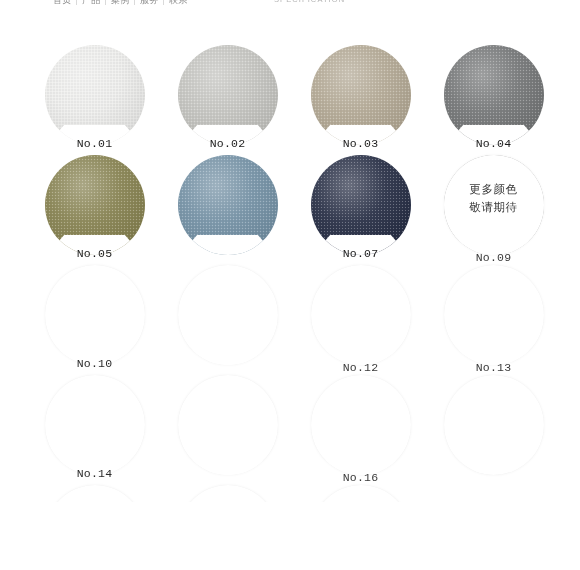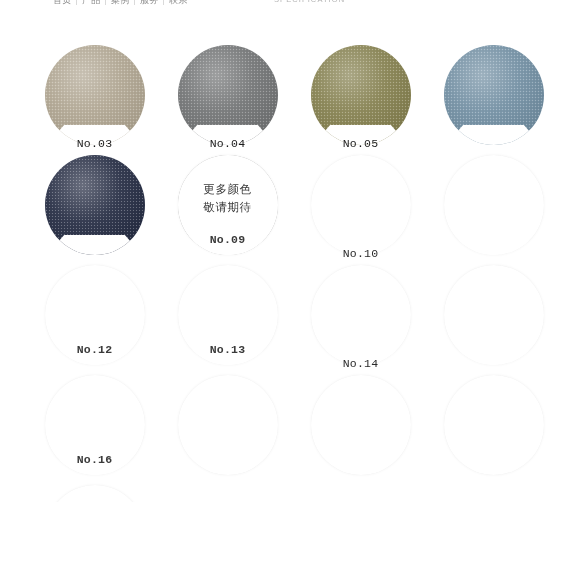--- a/index.html
+++ b/index.html
@@ -160,23 +160,22 @@
     font-family: "Liberation Mono", monospace;
     font-size: 11.5px;
     letter-spacing: 0.2px;
     color: #1d1d1d;
     z-index: 4;
   }
   .cell.empty .label { color: #2b2b2b; }
 
   
   .cell.label-below .label {
-    bottom: 19px;
+    bottom: 1px;
     color: #3a3a3a;
-    font-weight: bold;
   }
 
   
   .coming {
     position: absolute;
     left: 0;
     top: 26px;
     width: 100%;
     text-align: center;
     font-family: "DejaVu Sans", sans-serif;
@@ -203,20 +202,40 @@
         <a class="nav-item" href="#">服务</a>
         <span class="nav-sep">|</span>
         <a class="nav-item" href="#">联系</a>
       </div>
     <div class="spec-label">SPECIFICATION</div>
   </div>
 
   <div class="grid">
       <div class="cell">
         <div class="disc-wrap">
+          <div class="disc" style="background: rgb(237, 237, 235);">
+            <div class="tex"></div>
+            <div class="shade"></div>
+            <div class="notch"></div>
+          </div>
+        </div>
+        <div class="label">No.01</div>
+      </div>
+      <div class="cell">
+        <div class="disc-wrap">
+          <div class="disc" style="background: rgb(198, 198, 194);">
+            <div class="tex"></div>
+            <div class="shade"></div>
+            <div class="notch"></div>
+          </div>
+        </div>
+        <div class="label">No.02</div>
+      </div>
+      <div class="cell">
+        <div class="disc-wrap">
           <div class="disc" style="background: rgb(181, 171, 151);">
             <div class="tex"></div>
             <div class="shade"></div>
             <div class="notch"></div>
           </div>
         </div>
         <div class="label">No.03</div>
       </div>
       <div class="cell">
         <div class="disc-wrap">
@@ -248,20 +267,21 @@
         </div>
       </div>
       <div class="cell">
         <div class="disc-wrap">
           <div class="disc" style="background: rgb(42, 49, 72);">
             <div class="tex"></div>
             <div class="shade"></div>
             <div class="notch"></div>
           </div>
         </div>
+        <div class="label">No.07</div>
       </div>
       <div class="cell empty label-below">
         <div class="disc-wrap">
           <div class="disc" style="background: #a3a3a3;">
             <div class="rim"></div>
             <div class="notch"></div>
             <div class="coming">
               <div>更多颜色</div>
               <div>敬请期待</div>
             </div>

